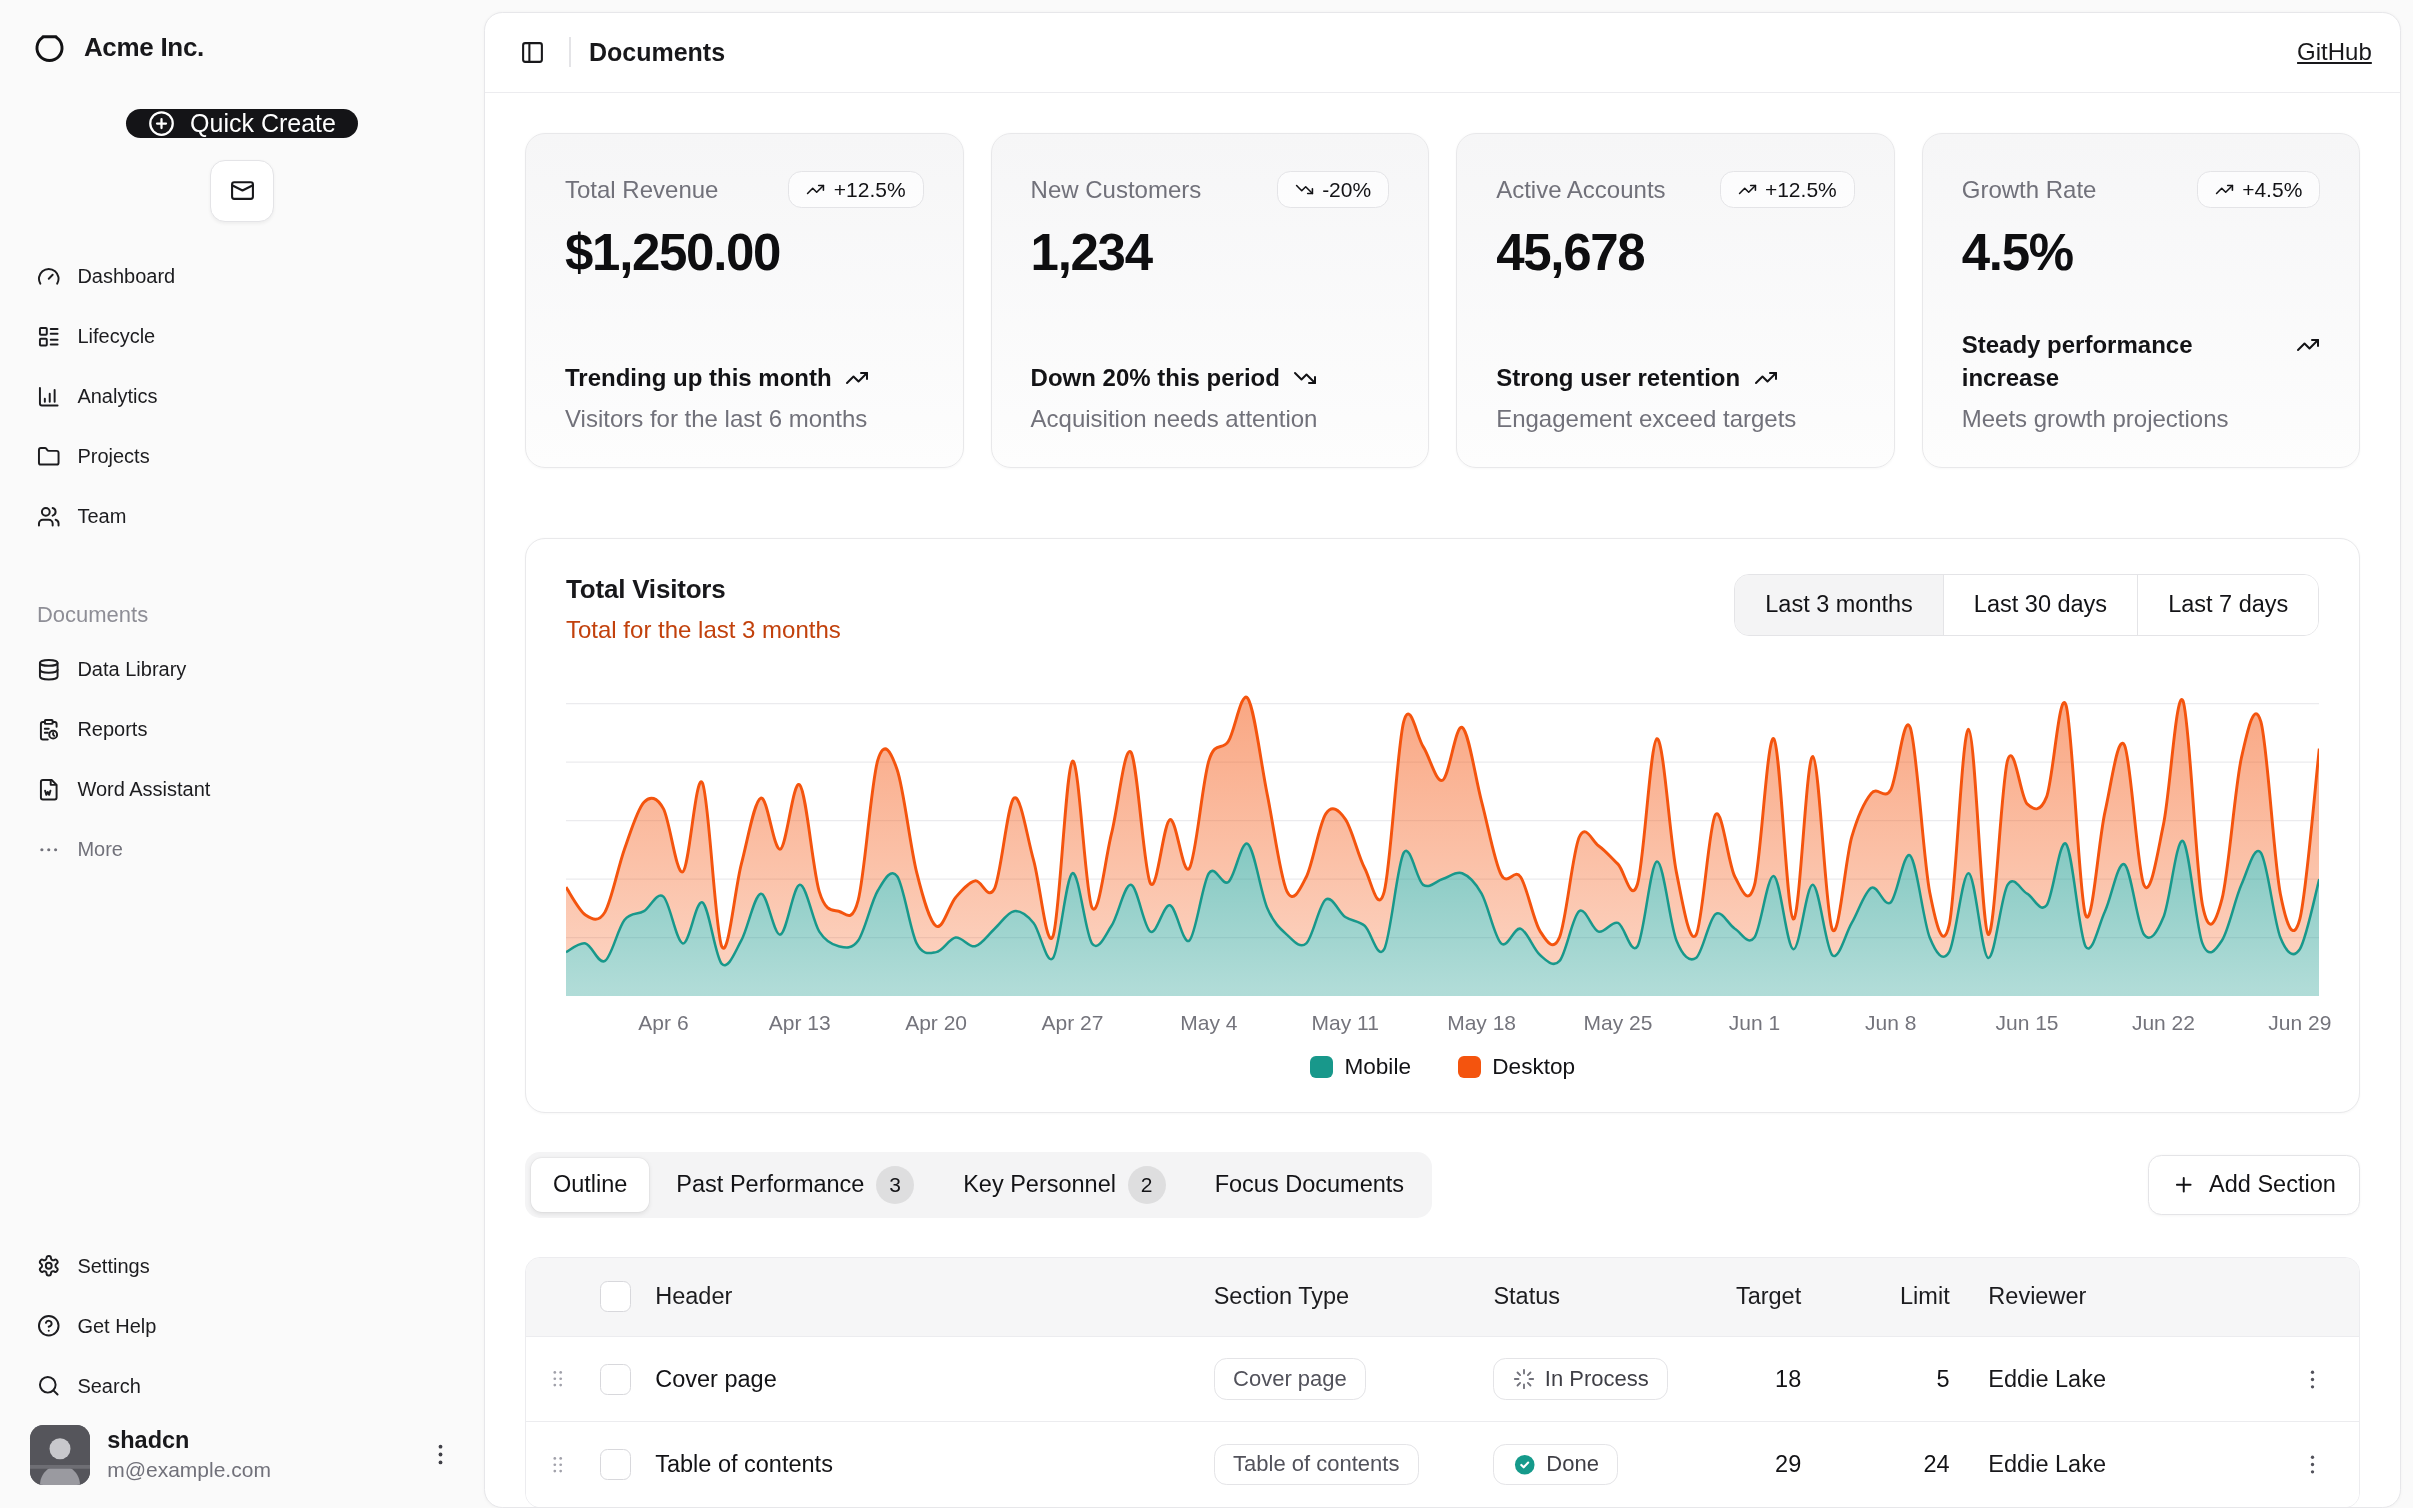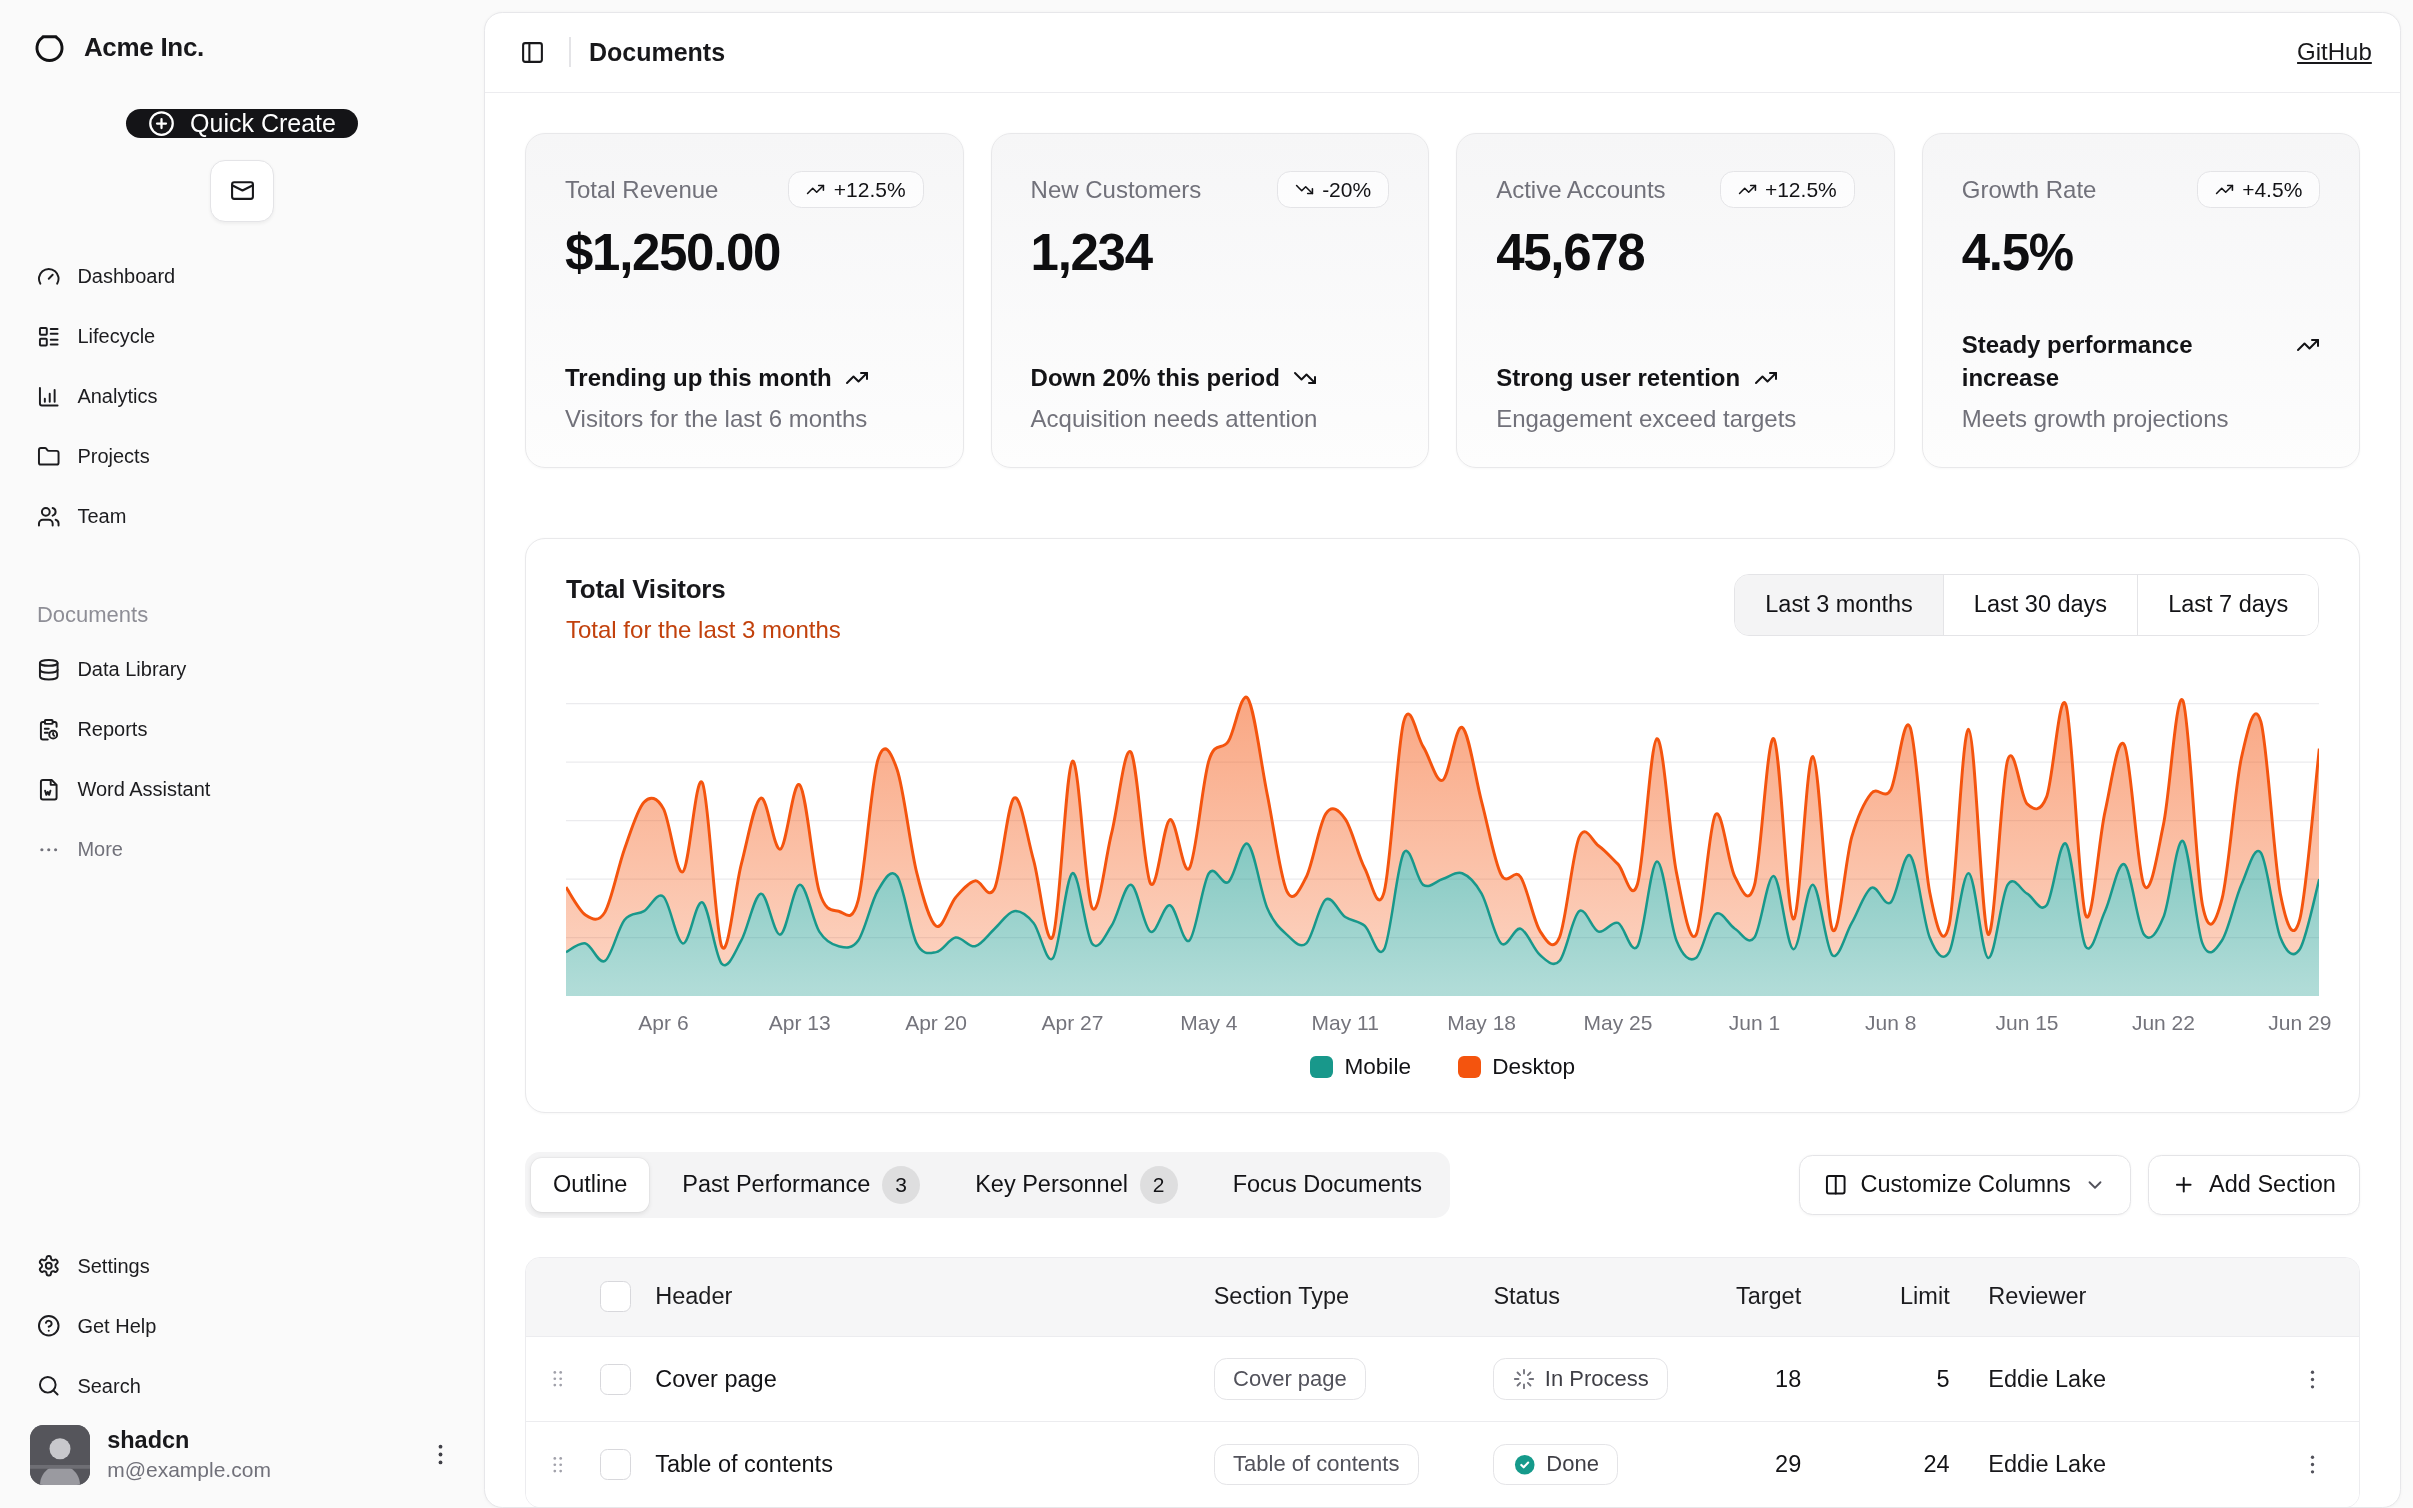--- a/index.html
+++ b/index.html
@@ -92,21 +92,21 @@
   .chart-area svg { position:absolute; inset:0; width:100%; height:100%; }
   .tick-row { position:relative; margin:15px 40px 0; height:28.5px; }
   .tick-row span { position:absolute; transform:translateX(-50%); font-size:21px;
     color:#74747c; white-space:nowrap; }
   .legend-row { margin-top:14px; display:flex; justify-content:center; gap:47px; }
   .legend-item { display:flex; align-items:center; gap:11.7px; font-size:22.6px; color:#131316; }
   .legend-swatch { width:22.6px; height:22.6px; border-radius:5.9px; }
 
   
   .toolbar { margin-top:39px; display:flex; justify-content:space-between; align-items:center; }
-  .tabs { display:inline-flex; align-items:center; gap:11px; background:#f4f4f5;
+  .tabs { display:inline-flex; align-items:center; gap:5px; background:#f4f4f5;
     border-radius:15px; padding:5.9px; }
   .tab { display:flex; align-items:center; gap:11.7px; height:54px; padding:0 22px;
     border-radius:11px; font-size:23.5px; color:#131316; cursor:pointer; white-space:nowrap; }
   .tab.active { background:#fff; box-shadow:0 1.7px 5px rgba(0,0,0,.09), 0 0 0 0.8px rgba(0,0,0,.035); }
   .tab-count { min-width:38px; height:38px; padding:0 10px; border-radius:837px;
     background:#dededf; display:grid; place-items:center; font-size:21px; }
   .toolbar-actions { display:flex; gap:17px; }
   .outline-btn { display:flex; align-items:center; gap:13.4px; height:60px; padding:0 23.5px;
     border:0.8px solid #e4e4e7; border-radius:13.4px; background:#fff; font-size:23.5px;
     font-weight:500; font-family:inherit; color:#131316; cursor:pointer;
@@ -481,34 +481,20 @@
       </section>
 
       <div class="toolbar">
         <div class="tabs" id="tabs">
             <span class="tab active">Outline</span>
             <span class="tab">Past Performance<span class="tab-count">3</span></span>
             <span class="tab">Key Personnel<span class="tab-count">2</span></span>
             <span class="tab">Focus Documents</span>
           </div>
         <div class="toolbar-actions">
-          <button class="outline-btn">
-            <span class="ic">
-              <svg viewBox="0 0 24 24" fill="none" stroke="currentColor" stroke-width="2" stroke-linecap="round" width="100%" height="100%">
-                  <rect x="3" y="3" width="18" height="18" rx="2"></rect>
-                  <path d="M12 3v18"></path>
-                </svg>
-            </span>
-            <span>Customize Columns</span>
-            <span class="chev">
-              <svg viewBox="0 0 24 24" fill="none" stroke="currentColor" stroke-width="2" stroke-linecap="round" stroke-linejoin="round" width="100%" height="100%">
-                  <path d="m6 9 6 6 6-6"></path>
-                </svg>
-            </span>
-          </button>
           <button class="outline-btn">
             <span class="ic">
               <svg viewBox="0 0 24 24" fill="none" stroke="currentColor" stroke-width="2" stroke-linecap="round" width="100%" height="100%">
                   <path d="M5 12h14"></path>
                   <path d="M12 5v14"></path>
                 </svg>
             </span>
             <span>Add Section</span>
           </button>
         </div>

